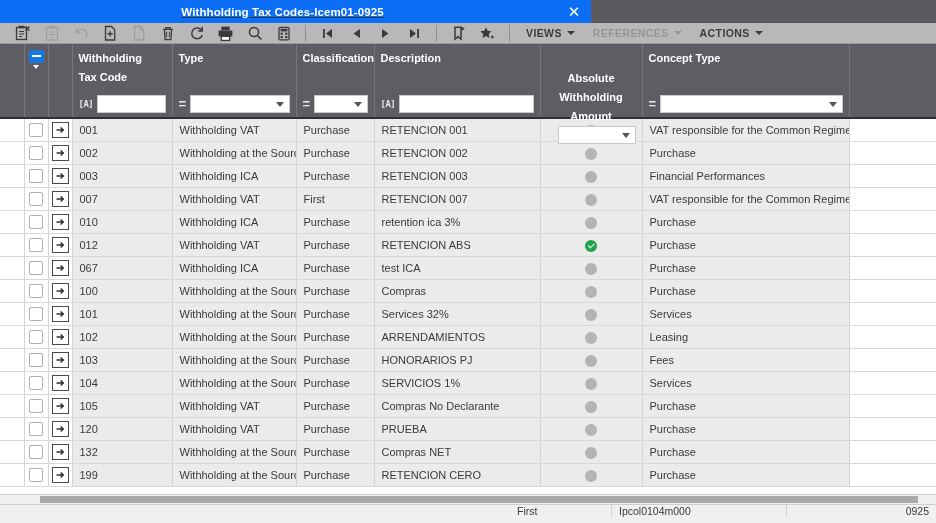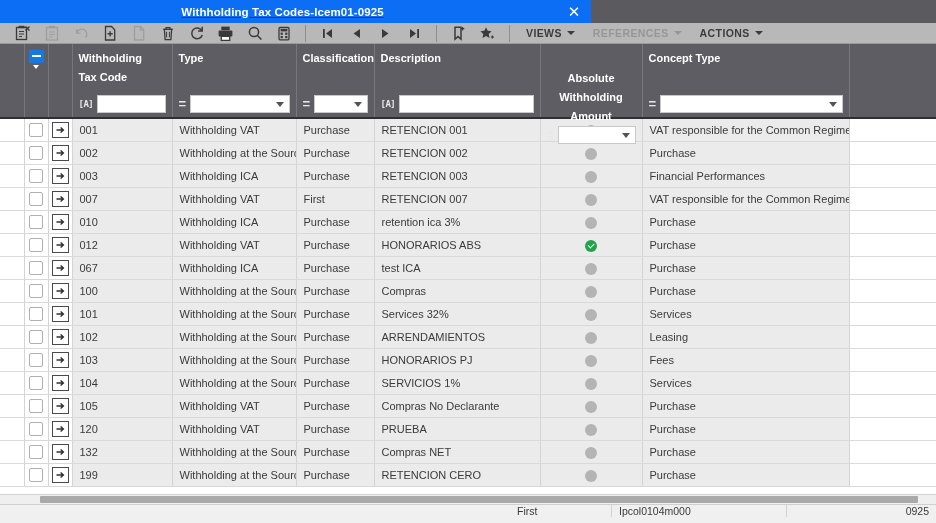--- a/index.html
+++ b/index.html
@@ -669,21 +669,21 @@
             <td class="col-gutter"></td>
             <td class="col-check"><span class="cbx"></span></td>
             <td class="col-open"><span class="openbtn">
                 <svg width="9" height="8" viewBox="0 0 9 8">
                   <path d="M0.5 4h6M4.6 1.4L7.4 4 4.6 6.6" fill="none" stroke="#303030" stroke-width="1.4"></path>
                 </svg>
               </span></td>
             <td>012</td>
             <td>Withholding VAT</td>
             <td>Purchase</td>
-            <td>HONORARIOS ABS</td>
+            <td>RETENCION ABS</td>
             <td class="col-abs"><span class="dot on"></span></td>
             <td>Purchase</td>
             <td class="col-tail"></td>
           </tr>
           <tr>
             <td class="col-gutter"></td>
             <td class="col-check"><span class="cbx"></span></td>
             <td class="col-open"><span class="openbtn">
                 <svg width="9" height="8" viewBox="0 0 9 8">
                   <path d="M0.5 4h6M4.6 1.4L7.4 4 4.6 6.6" fill="none" stroke="#303030" stroke-width="1.4"></path>

